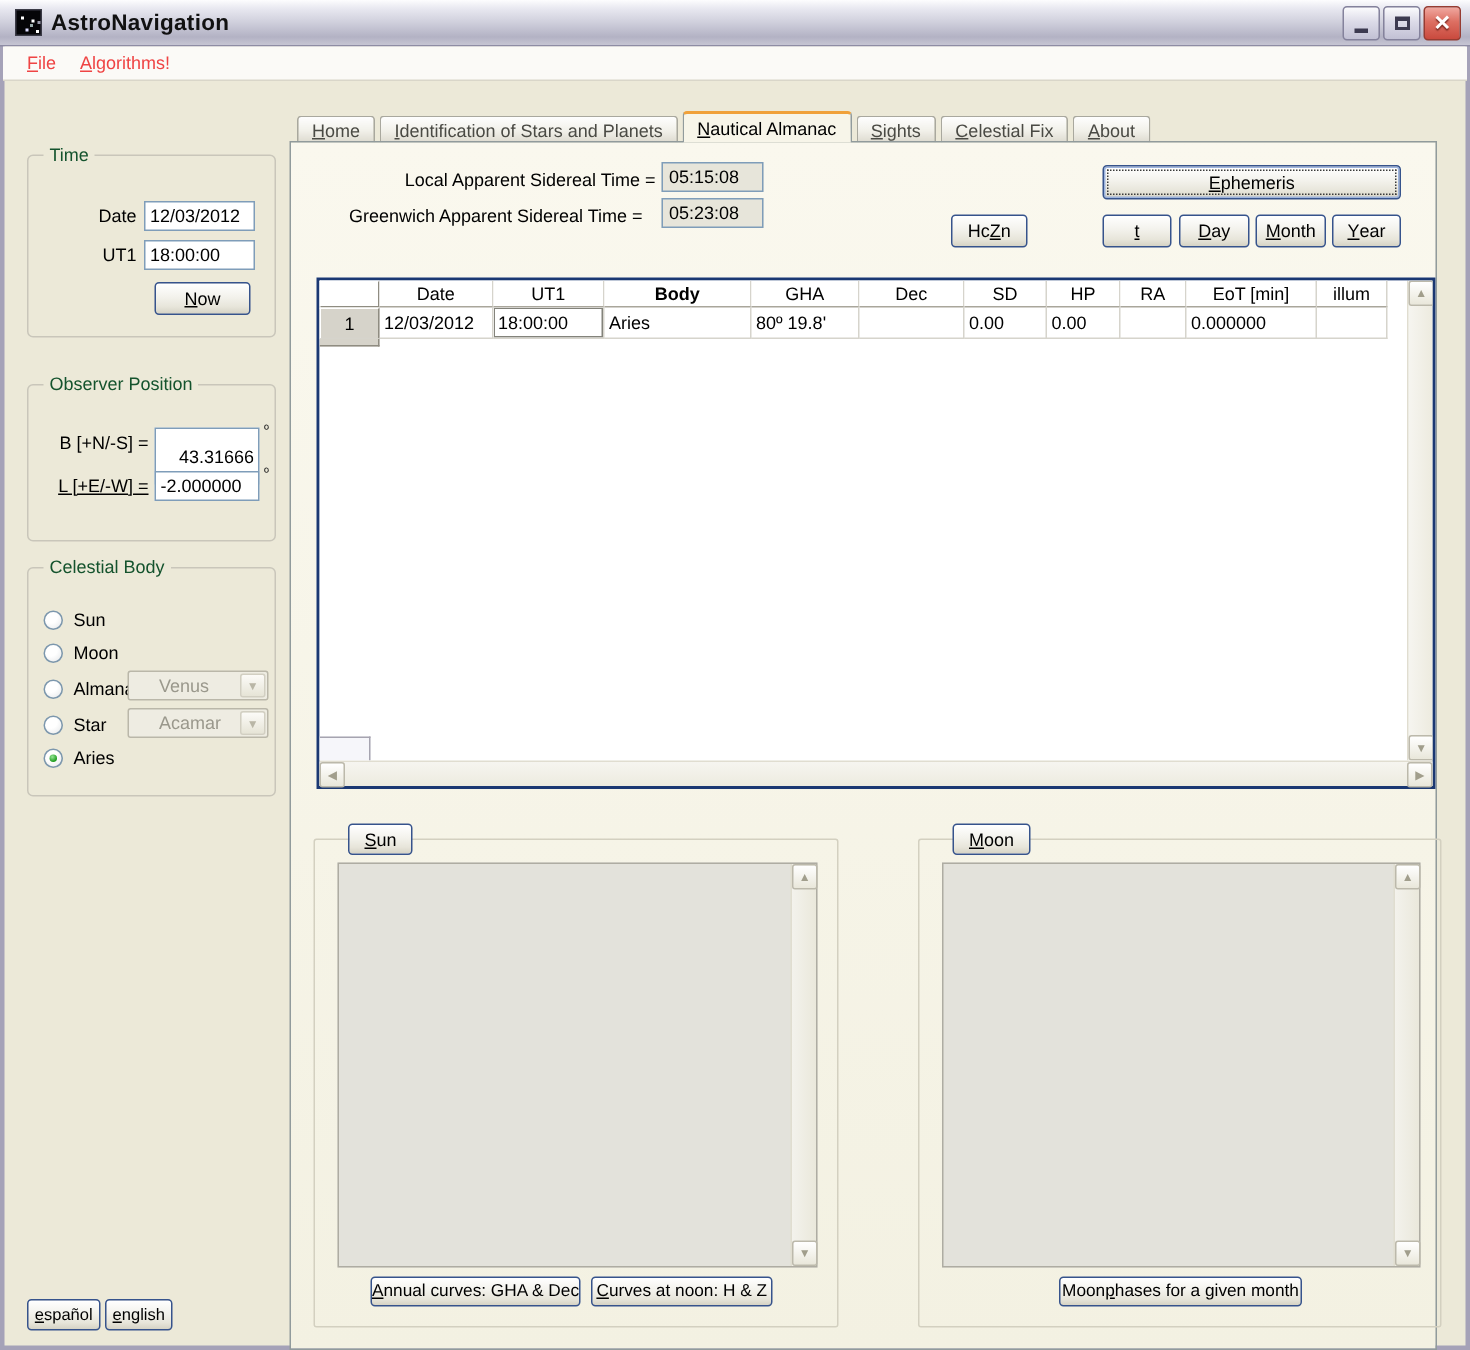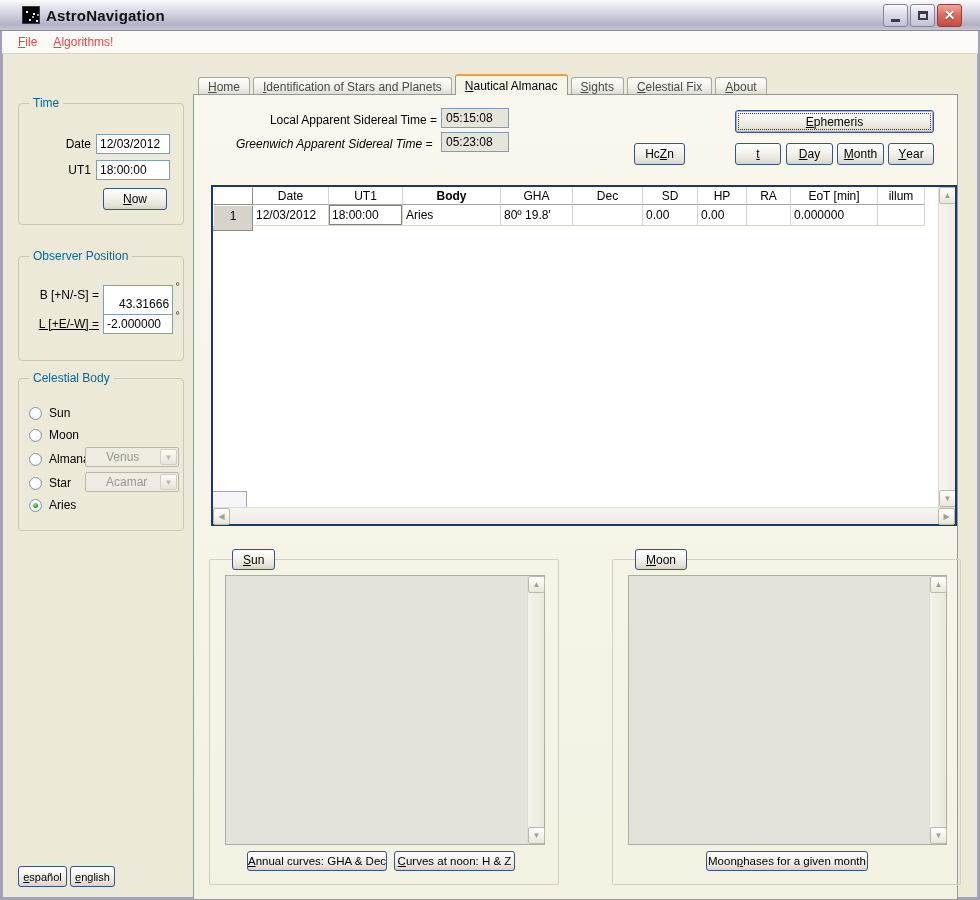--- a/index.html
+++ b/index.html
@@ -5,40 +5,40 @@
   * { margin:0; padding:0; box-sizing:border-box; }
   html,body { width:980px; height:900px; }
   body { font-family:"Liberation Sans",sans-serif; font-size:12px; background:#ece9d8; overflow:hidden; }
   u { text-decoration:underline; }
 
   .window { position:absolute; inset:0; border:3px solid #a5a2b8; background:#ece9d8; }
 
   
   .titlebar { position:absolute; left:-3px; right:-3px; top:-3px; height:31px;
     background:linear-gradient(180deg,#fdfdfe 0%,#e9e9f1 18%,#cfcfdc 50%,#b3b2c4 82%,#c6c5d3 100%);
-    border-bottom:1px solid #8e8ca4; display:flex; align-items:center; padding:0 18px; }
+    border-bottom:1px solid #8e8ca4; display:flex; align-items:center; padding:0 6px; }
   .app-icon { width:18px; height:18px; margin:0 6px 0 4px; background:#050508; border:1px solid #3a3a46; position:relative; }
   .app-icon::before { content:""; position:absolute; left:3px; top:4px; width:2px; height:2px; background:#fff;
     box-shadow:7px 2px 0 #fff, 3px 8px 0 #dcdcff, 10px 9px 0 #fff, 6px 5px 0 #9aa, 11px 3px 0 #99a; }
   .title-text { font-size:15px; font-weight:bold; color:#111; flex:1; letter-spacing:.2px; }
   .tb-btn { width:25px; height:23px; border:1px solid #84829c; border-radius:3px; margin-left:2px;
     background:linear-gradient(180deg,#fbfbfd,#dcdbe8 45%,#c2c1d4); display:flex; align-items:center; justify-content:center; }
   .tb-btn.close { background:linear-gradient(180deg,#f0a8a0,#dd6f62 45%,#c94a3e); border-color:#963c32; }
   .glyph-min { width:9px; height:3px; background:#3c3a50; margin-top:10px; }
   .glyph-max { width:10px; height:9px; border:2px solid #3c3a50; border-top-width:3px; }
   .glyph-close { color:#fff; font-weight:bold; font-size:14px; line-height:1; text-shadow:0 1px 1px #7d2a22; }
 
   
   .menubar { position:absolute; left:-1px; right:-1px; top:28px; height:23px; background:#fbfaf7;
     border-bottom:1px solid #d9d6c9; display:flex; align-items:center; padding-left:8px; }
   .menu-item { padding:3px 8px; color:#ef4444; }
 
   
   .groupbox { position:absolute; border:1px solid #c9c6ba; border-radius:4px; }
-  .gb-caption { position:absolute; top:-8px; left:10px; background:#ece9d8; padding:0 4px; color:#0369a1; }
+  .gb-caption { position:absolute; top:-8px; left:10px; background:#ece9d8; padding:0 4px; color:#14532d; }
   .xp-btn { position:absolute; border:1px solid #36538c; border-radius:3px;
     background:linear-gradient(180deg,#ffffff 0%,#f3f2ec 45%,#e7e5da 78%,#d6d3c5 100%);
     box-shadow:inset 0 1px 0 #fff; display:flex; align-items:center; justify-content:center;
     font-size:12px; color:#000; cursor:default; white-space:nowrap; }
   .xp-btn.default { box-shadow:inset 0 0 0 1px #9db4de; outline:1px dotted #3a3a3a; outline-offset:-4px; }
   .xp-input { position:absolute; border:1px solid #7f9db9; background:#fff; font:12px "Liberation Sans",sans-serif;
     padding:0 3px; color:#000; }
   .ro-field { position:absolute; border:1px solid #7f9db9; background:#e7e5da; font:12px "Liberation Sans",sans-serif;
     display:flex; align-items:center; padding-left:4px; color:#000; }
   .small-deg { position:absolute; font-size:9px; color:#222; }
@@ -184,21 +184,21 @@
     <div class="tab active"><u>N</u>autical Almanac</div>
     <div class="tab"><u>S</u>ights</div>
     <div class="tab"><u>C</u>elestial Fix</div>
     <div class="tab"><u>A</u>bout</div>
   </div>
 
   <div class="tabpanel">
 
     <span style="position:absolute;left:30px;top:18px;width:213px;text-align:right;">Local Apparent Sidereal Time =</span>
     <div class="ro-field" style="left:247px;top:13px;width:68px;height:20px;">05:15:08</div>
-    <span style="position:absolute;left:42px;top:42px;width:213px;text-align:left;font-style:italic;">Greenwich Apparent Sidereal Time =</span>
+    <span style="position:absolute;left:30px;top:42px;width:213px;text-align:center;">Greenwich Apparent Sidereal Time =</span>
     <div class="ro-field" style="left:247px;top:37px;width:68px;height:20px;">05:23:08</div>
 
     <button class="xp-btn default" style="left:541px;top:15px;width:199px;height:23px;"><u>E</u>phemeris</button>
     <button class="xp-btn" style="left:440px;top:48px;width:51px;height:22px;">Hc <u>Z</u>n</button>
     <button class="xp-btn" style="left:541px;top:48px;width:46px;height:22px;">
         <u>t</u>
       </button>
     <button class="xp-btn" style="left:592px;top:48px;width:47px;height:22px;"><u>D</u>ay</button>
     <button class="xp-btn" style="left:643px;top:48px;width:47px;height:22px;"><u>M</u>onth</button>
     <button class="xp-btn" style="left:694px;top:48px;width:46px;height:22px;"><u>Y</u>ear</button>

